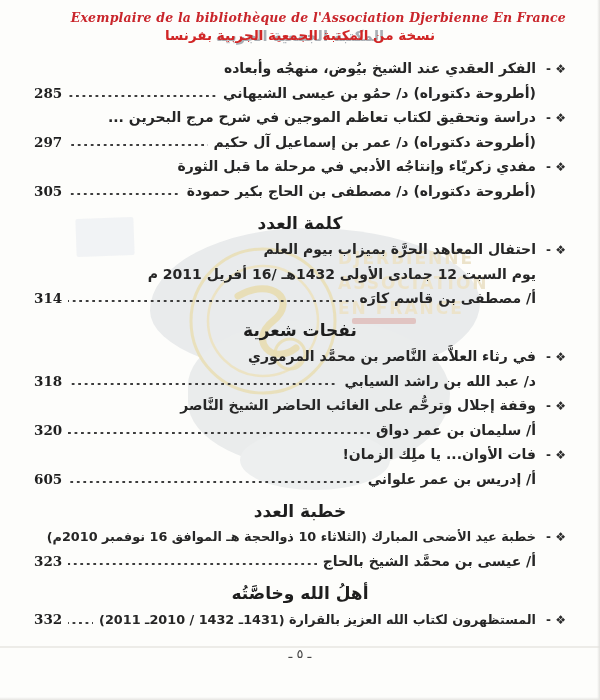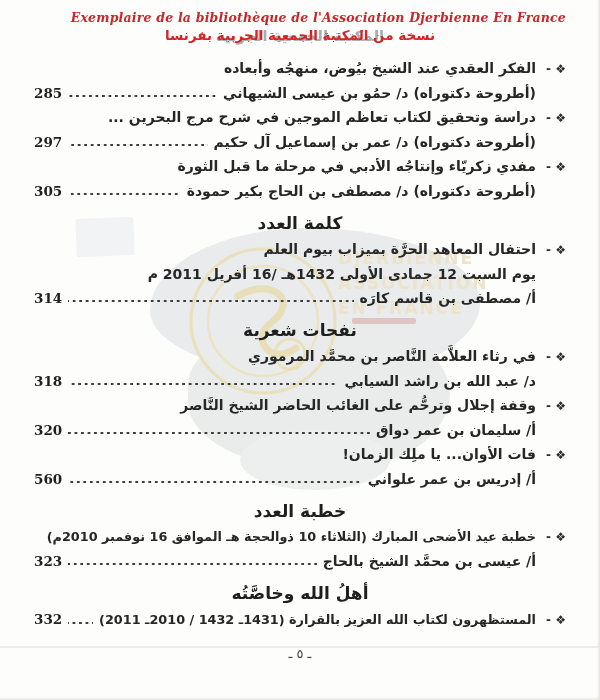--- a/index.html
+++ b/index.html
@@ -162,21 +162,21 @@
         <span class="pagenum">320</span>
       </div>
 
       <div class="row title-row">
         <span class="bullet">❖ -</span>
         <span class="title">فات الأوان... يا ملِك الزمان!</span>
       </div>
       <div class="row author-row">
         <span>أ/ إدريس بن عمر علواني</span>
         <span class="leader"></span>
-        <span class="pagenum">560</span>
+        <span class="pagenum">605</span>
       </div>
 
       <div class="section-heading">خطبة العدد</div>
       <div class="row title-row long">
         <span class="bullet">❖ -</span>
         <span class="title">خطبة عيد الأضحى المبارك (الثلاثاء 10 ذوالحجة هـ الموافق 16 نوفمبر 2010م)</span>
       </div>
       <div class="row author-row">
         <span>أ/ عيسى بن محمَّد الشيخ بالحاج</span>
         <span class="leader"></span>

